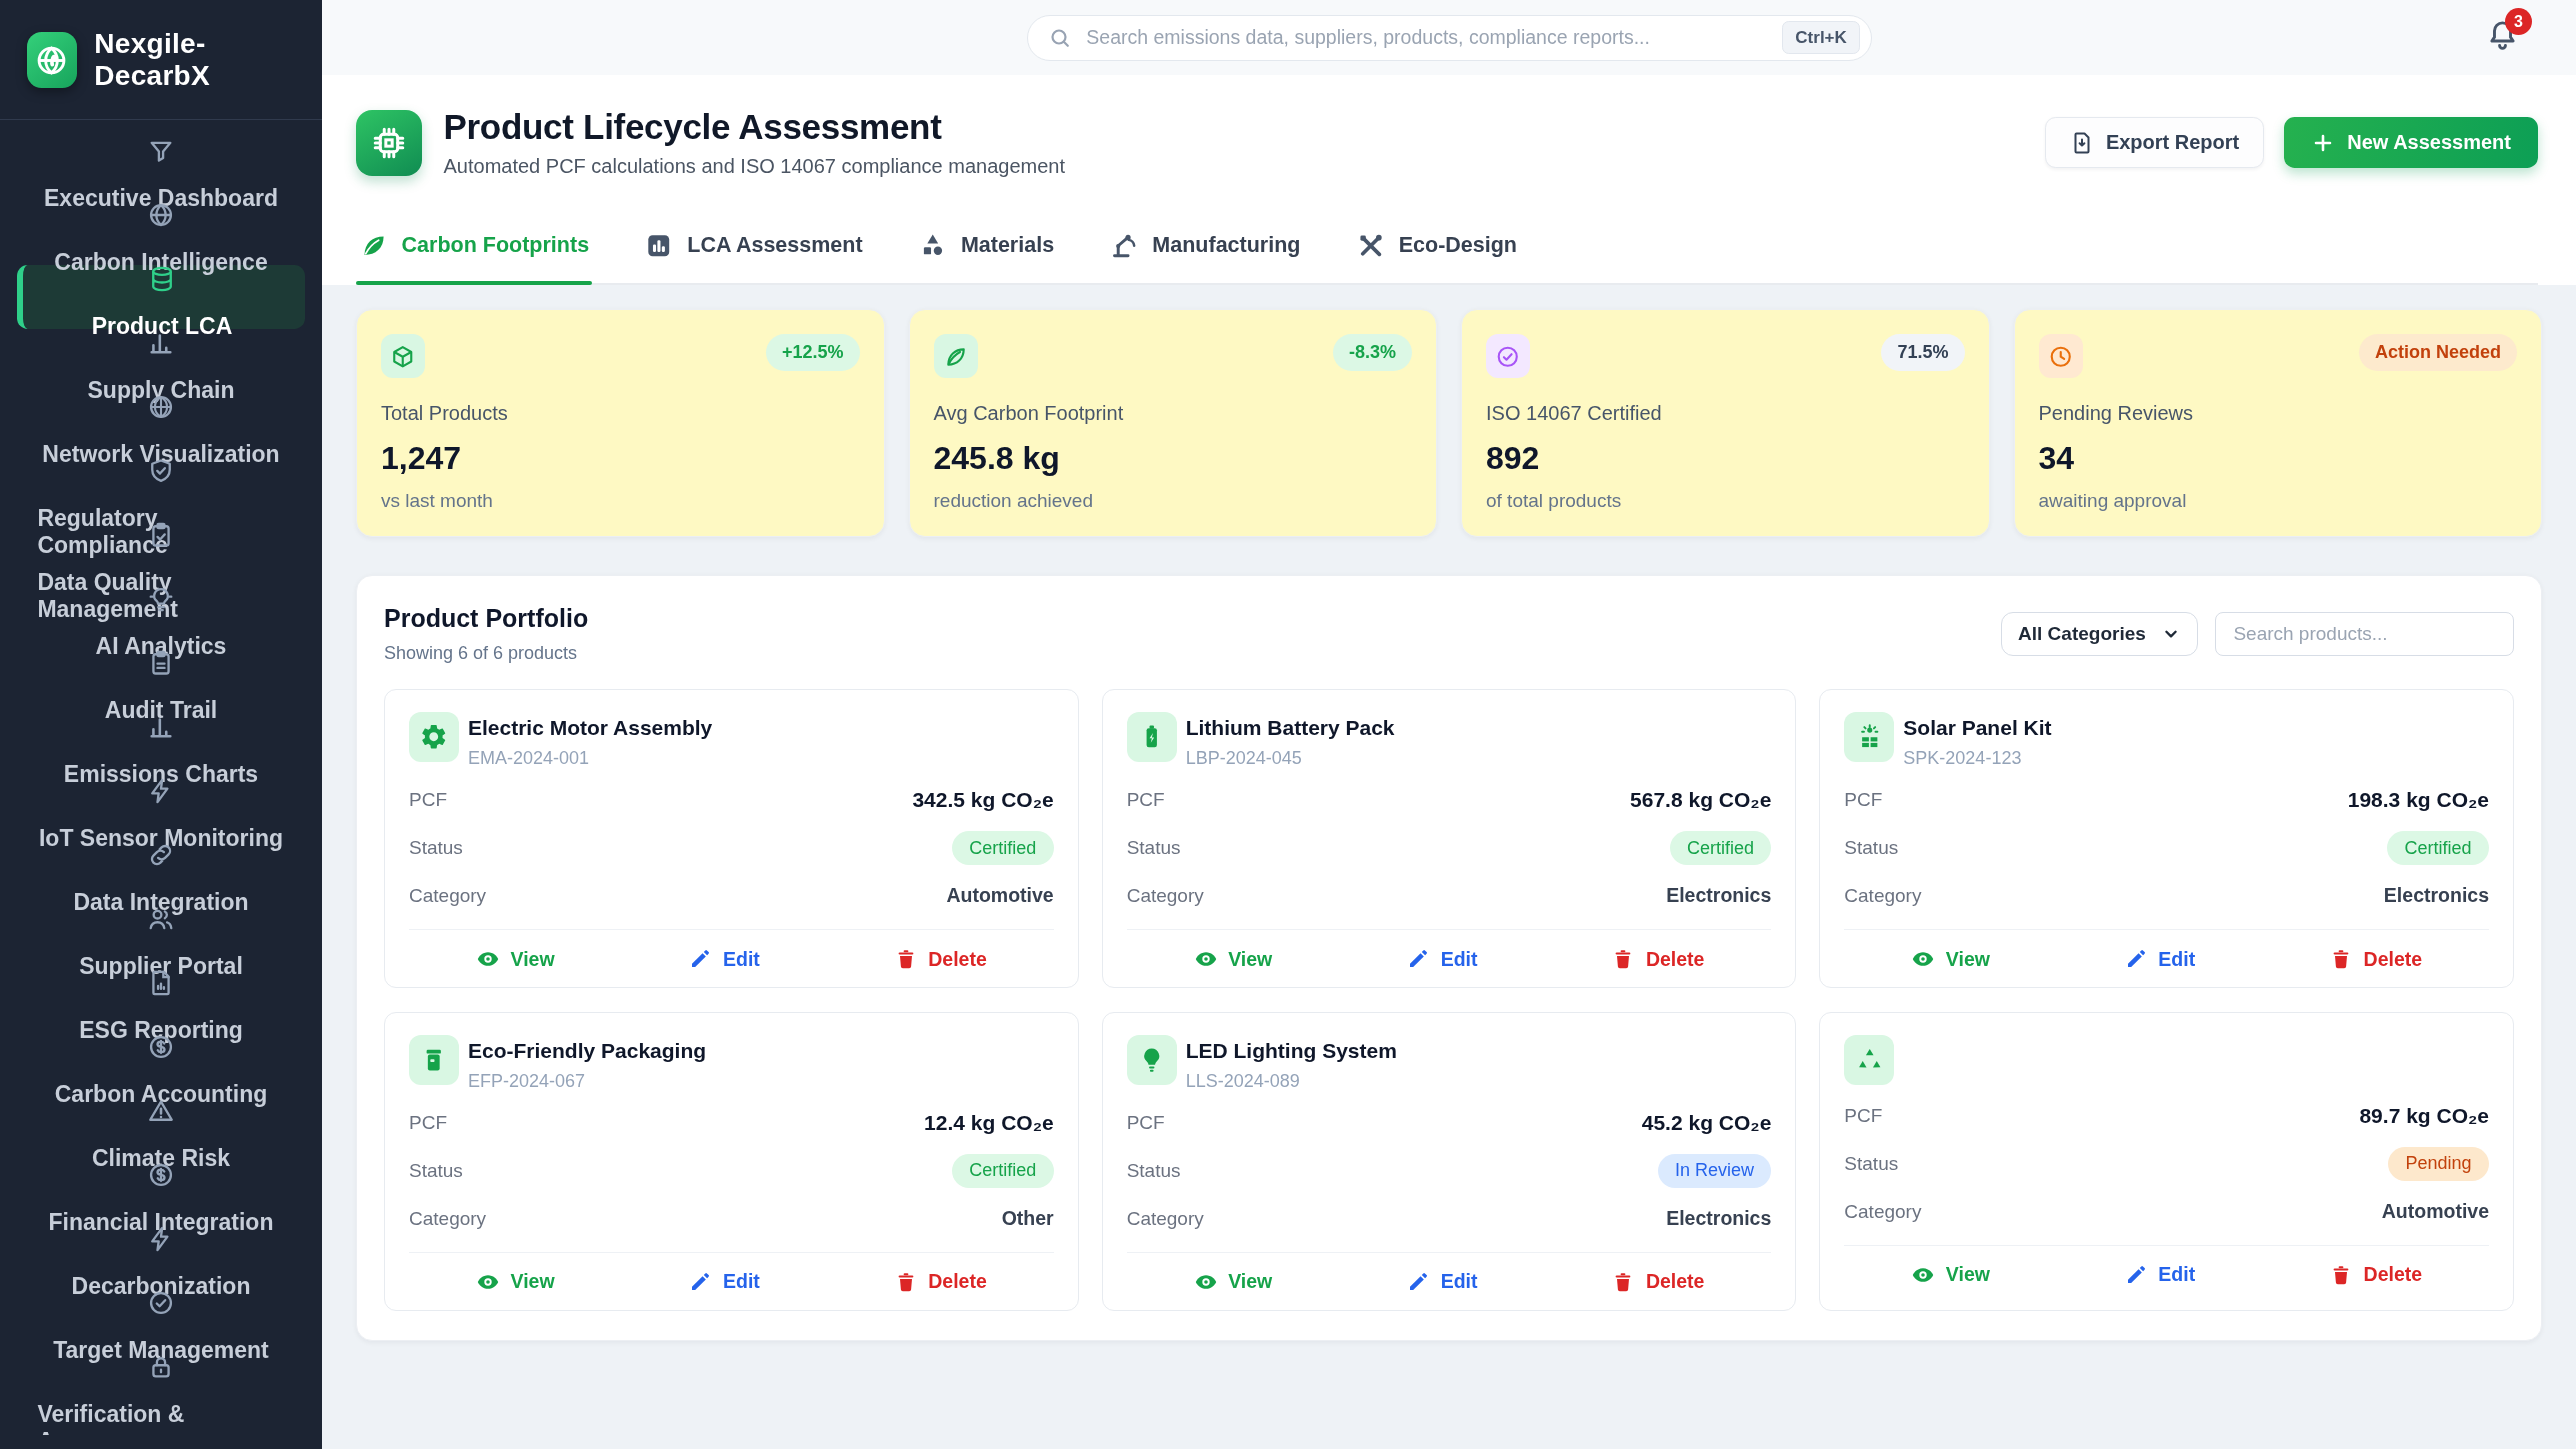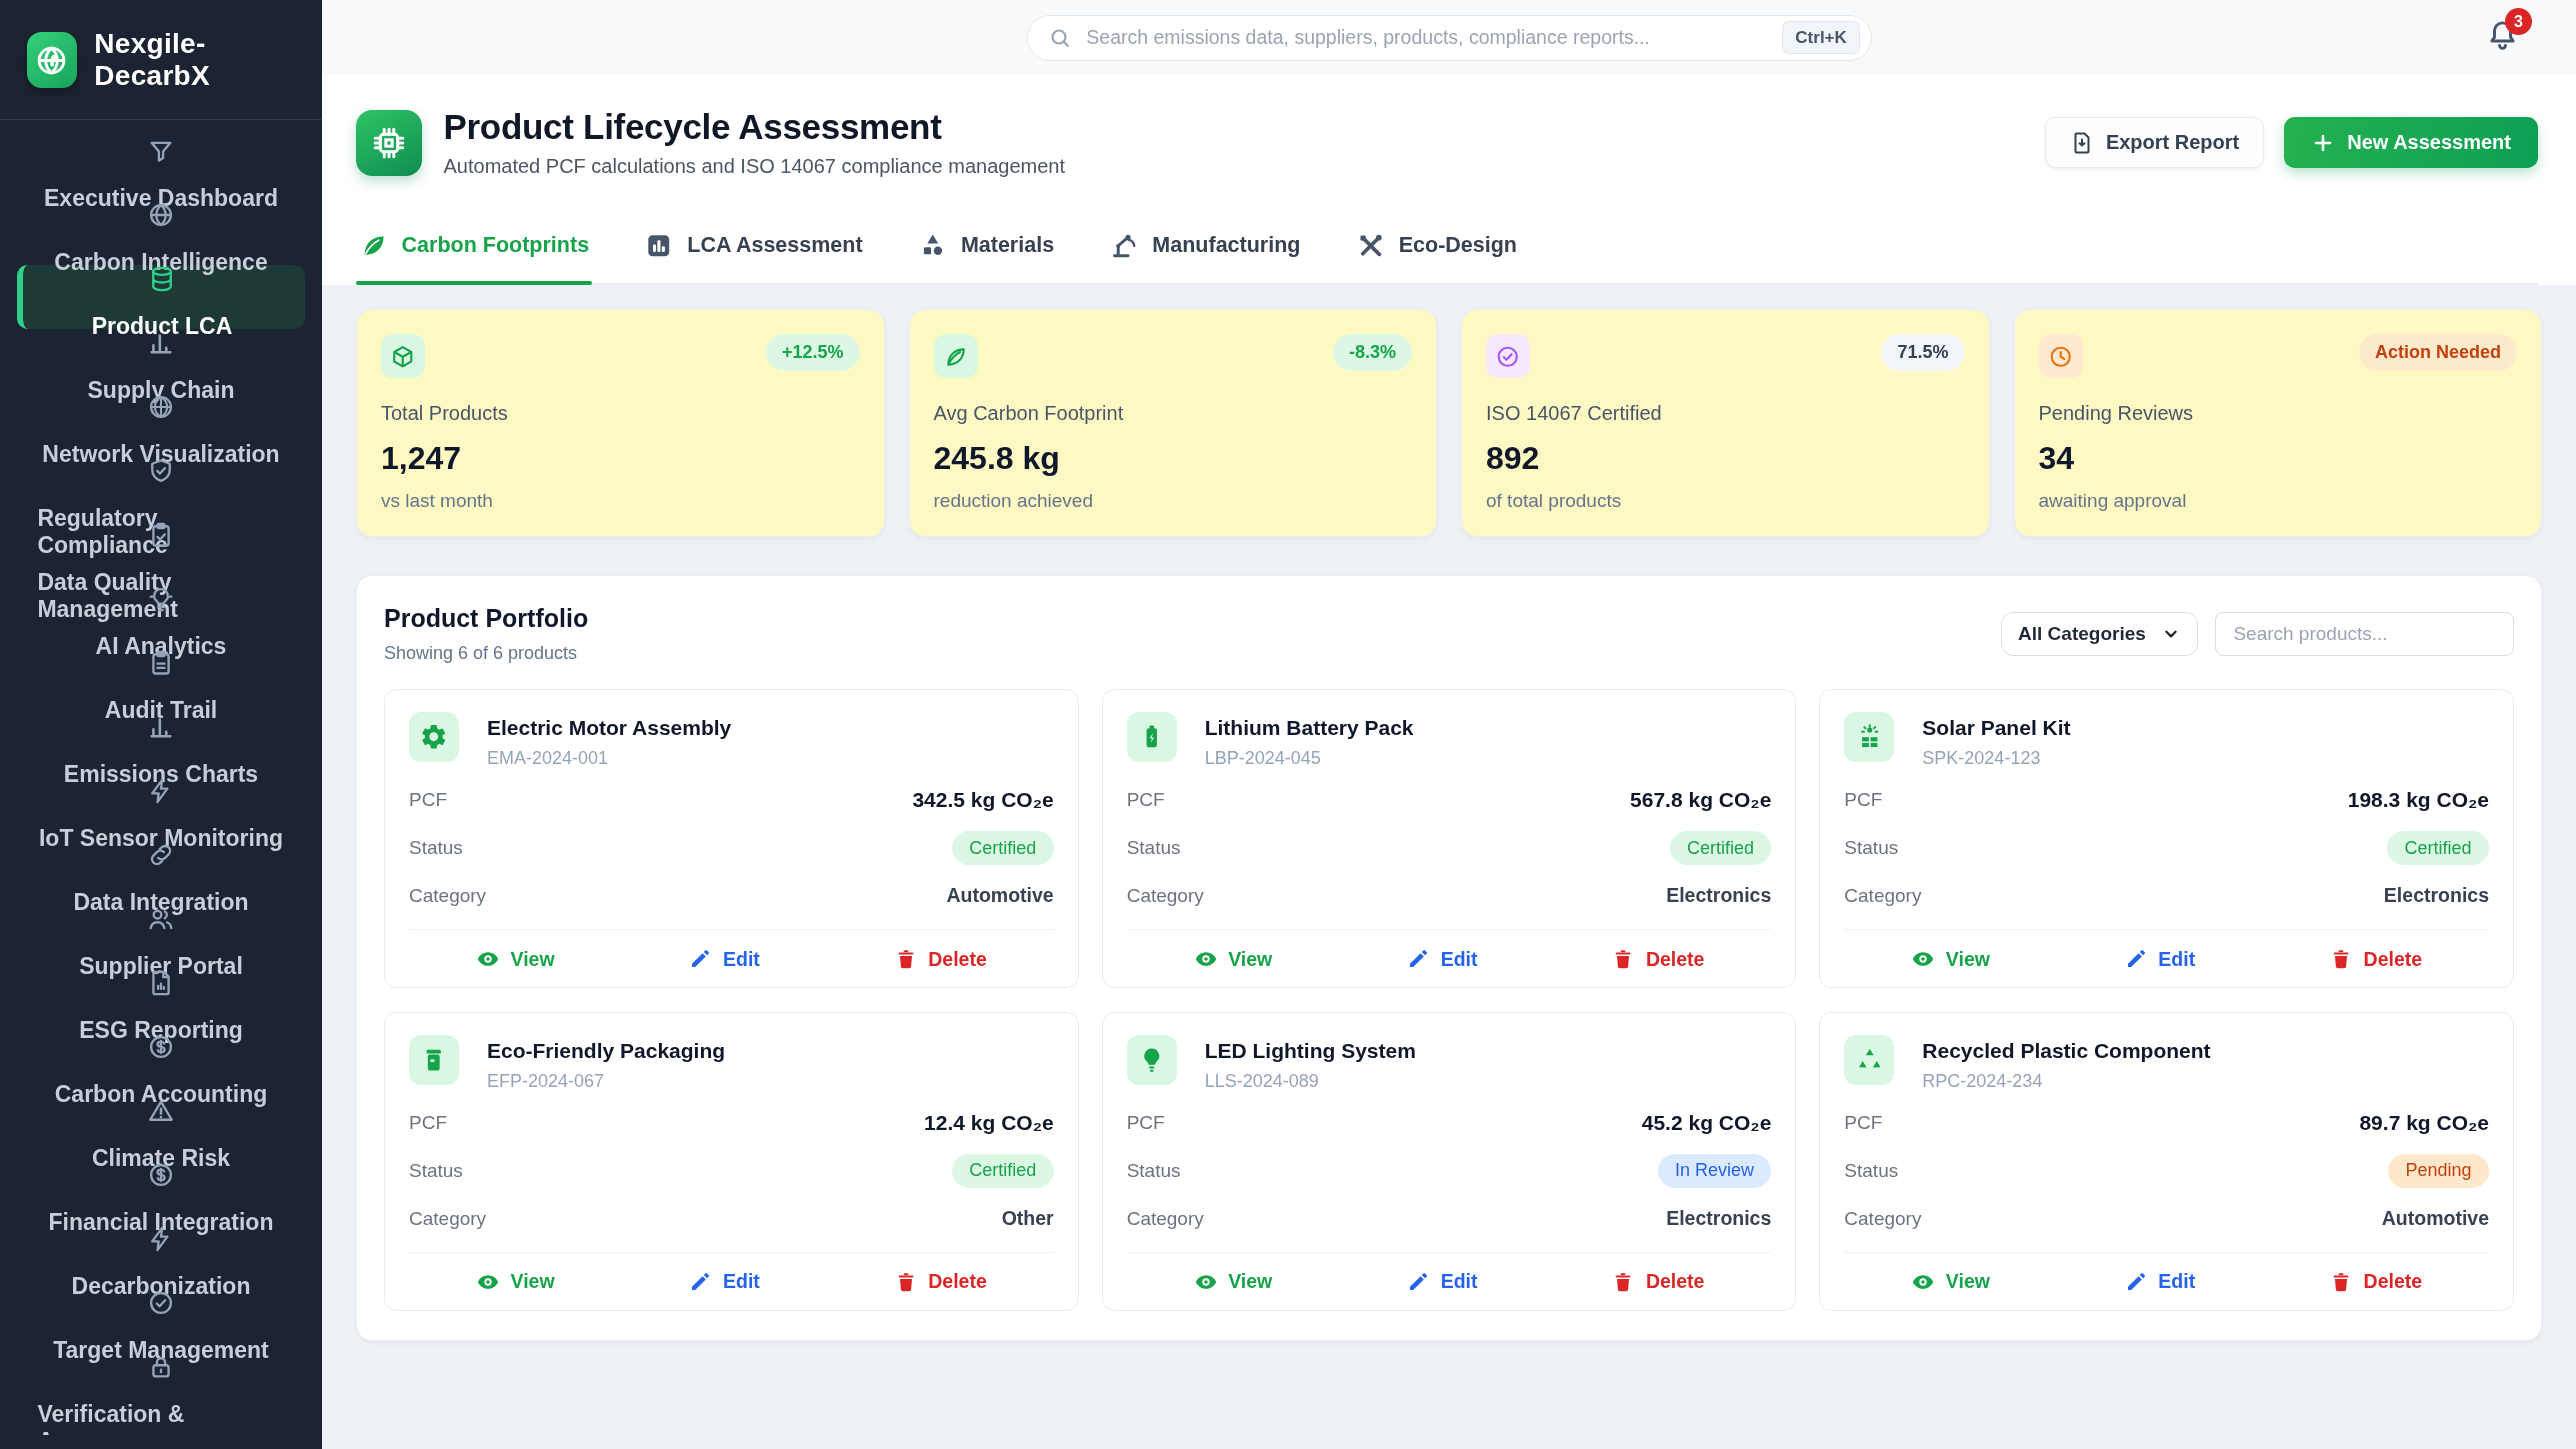--- a/index.html
+++ b/index.html
@@ -71,21 +71,21 @@
   .pf-head { display:flex; align-items:center; }
   .pf-title { font-size:25px; font-weight:800; color:#0f172a; }
   .pf-sub { margin-top:9.4px; font-size:18px; color:#64748b; }
   .pf-controls { margin-left:auto; display:flex; gap:17.4px; }
   .select { height:44px; border:1.3px solid #d7dde6; border-radius:12px; background:#fff; display:flex; align-items:center; gap:14.8px; padding:0 16px; font-size:19px; font-weight:600; color:#1f2937; cursor:pointer;margin-left:24px; }
   .pf-search { width:299px; height:44px; border:1.3px solid #d7dde6; border-radius:8px; padding:0 17.4px; font-size:19px; color:#334155; outline:none; font-family:inherit; }
   .pf-search::placeholder { color:#9aa4b2; }
 
   .pgrid { margin-top:25.5px; display:grid; grid-template-columns:repeat(3,1fr); gap:24px 23px; }
   .pcard { background:#ffffff; border:1.3px solid #e7ebf0; border-radius:12px; padding:21.5px 24px 16px 24px; }
-  .pcard-head { display:flex; gap:28px; }
+  .pcard-head { display:flex; gap:9px; }
   .picon { width:50px; height:50px; border-radius:12px; background:#d9f7e3; color:#16a34a; display:flex; align-items:center; justify-content:center; flex:none; }
   .pname { font-size:21px; font-weight:700; color:#0f172a; padding-top:4px; }
   .pcode { margin-top:8px; font-size:18px; color:#94a3b8; }
   .prow { display:flex; align-items:center; justify-content:space-between; margin-top:19px; }
   .plabel { font-size:19px; color:#6b7280; }
   .pcf-val { font-size:21px; font-weight:800; color:#0f172a; }
   .pill { border-radius:670px; padding:6.7px 17.4px; font-size:18px; font-weight:400; }
   .st-green { background:#dcf8e5; color:#16a34a; }
   .st-blue { background:#dbeafe; color:#2563eb; }
   .st-orange { background:#fde8cc; color:#c2410c; }
@@ -799,24 +799,20 @@
         </div>
       </div>
 
       <div class="pcard">
         <div class="pcard-head">
           <div class="picon">
               <svg class="ic" width="29.5" height="29.5" viewBox="0 0 44 44">
                 <use href="#i-recycle"></use>
               </svg>
             </div>
-          <div>
-              <div class="pname">Recycled Plastic Component</div>
-              <div class="pcode">RPC-2024-234</div>
-            </div>
         </div>
         <div class="prow">
             <span class="plabel">PCF</span>
             <span class="pcf-val">89.7 kg CO₂e</span>
           </div>
         <div class="prow">
             <span class="plabel">Status</span>
             <span class="pill st-orange">Pending</span>
           </div>
         <div class="prow">

